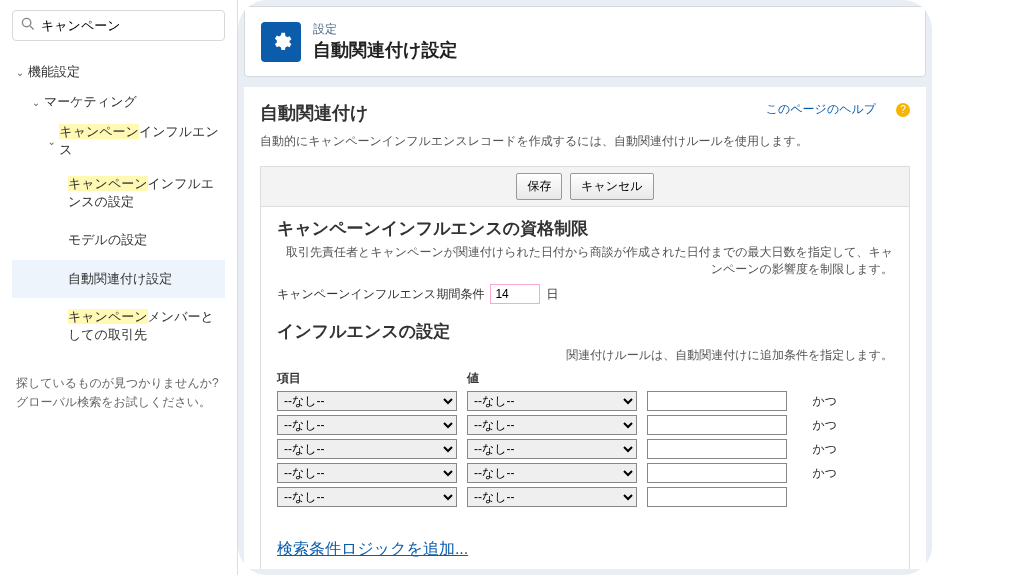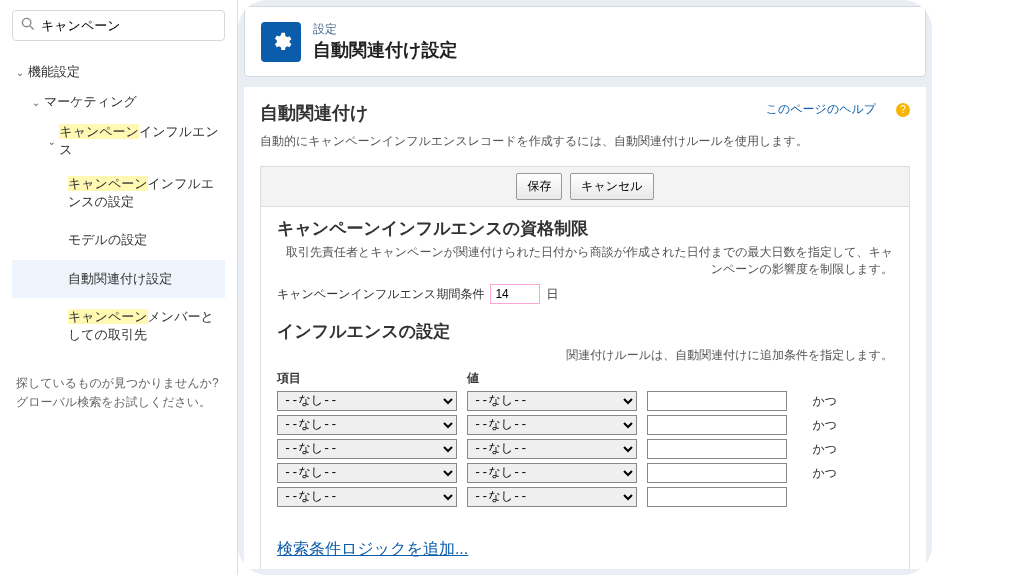--- a/index.html
+++ b/index.html
@@ -49,21 +49,21 @@
     .time-row { display: flex; align-items: center; gap: 6px; margin-bottom: 16px; }
     .time-row input { width: 50px; padding: 2px 4px; border: 1px solid #f9a8d4; font-size: 12px; text-align: left; }
 
     .rules-table { }
     .rules-headers { display: flex; margin-bottom: 4px; font-weight: bold; }
     .rules-row { display: flex; align-items: center; margin-bottom: 4px; }
     .col-field { width: 190px; }
     .col-op { width: 180px; }
     .col-val { width: 150px; }
     .col-and { width: 40px; padding-left: 6px; text-align: right; }
-    .rules-row select { width: 180px; padding: 1px 2px; border: 1px solid #888; font-size: 12px; background: #efefef; font-family: Liberation Mono, monospace; }
+    .rules-row select { width: 180px; padding: 1px 2px; border: 1px solid #888; font-size: 12px; background: #efefef; }
     .rules-row .col-op select { width: 170px; }
     .rules-row input[type="text"] { width: 140px; padding: 2px 4px; border: 1px solid #888; font-size: 12px; }
 
     .add-logic { font-size: 16px; color: #0b5cab; text-decoration: underline; margin-top: 28px; display: inline-block; cursor: pointer; }
   </style>
 </head>
 <body>
 
 <div class="app">
 

